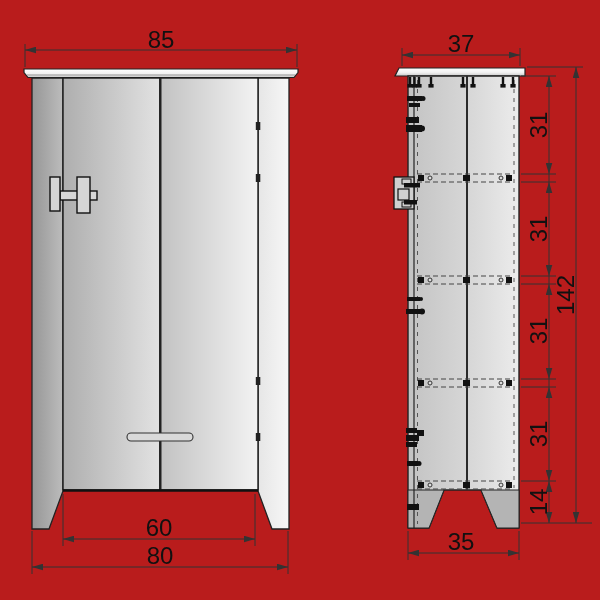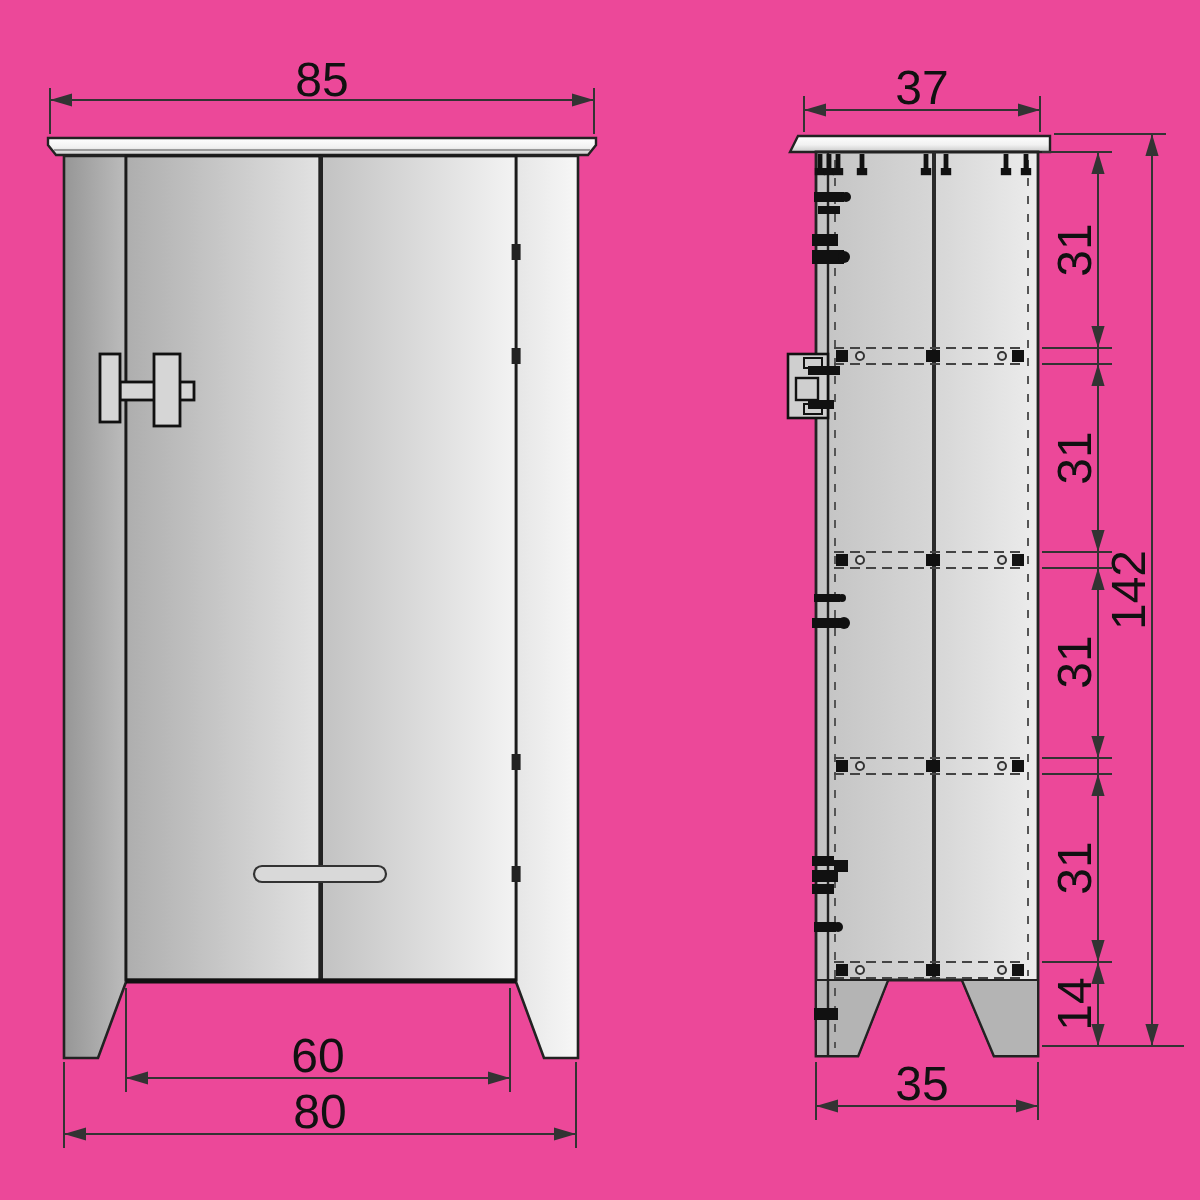--- a/index.html
+++ b/index.html
@@ -1,16 +1,16 @@
 <!DOCTYPE html>
 <html><head>
 <meta charset="utf-8">
 <style>
   html,body{margin:0;padding:0;background:#ffffff;}
-  .stage{width:600px;height:600px;background:#ec4899;position:relative;overflow:hidden;}
+  .stage{width:600px;height:600px;background:#b91c1c;position:relative;overflow:hidden;}
   svg{display:block;}
   text{font-family:"Liberation Sans", sans-serif;fill:#111;}
   .dim-text{font-size:24px;}
 </style>
 </head>
 <body>
 
 <div class="stage">
 <svg width="600" height="600" viewBox="0 0 600 600">
   <defs>

